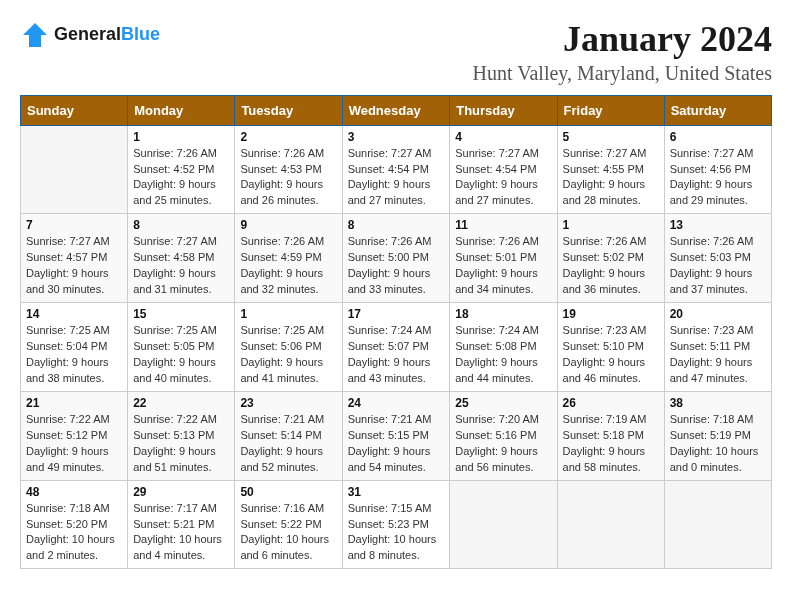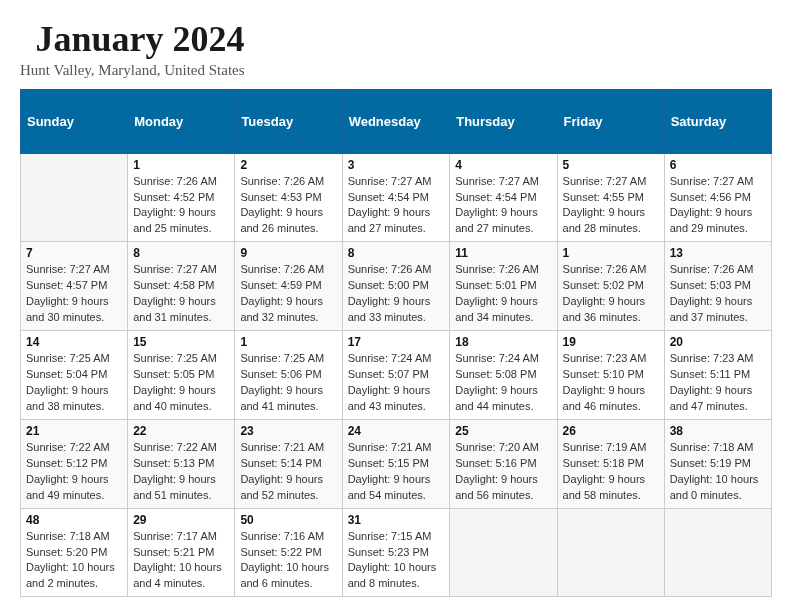--- a/index.html
+++ b/index.html
@@ -38,34 +38,34 @@
       text-align: right;
       font-family: Liberation Serif, serif;
     }
     .cal-title {
       font-size: 36px;
       font-weight: bold;
       color: #1a1a1a;
       line-height: 1.1;
     }
     .cal-subtitle {
-      font-size: 15px;
+      font-size: 20px;
       color: #555;
       margin-top: 2px;
     }
     table {
       width: 100%;
       border-collapse: collapse;
       font-size: 11px;
     }
     thead th {
-      background: #0369a1;
+      background: #a16207;
       color: #fff;
       text-align: left;
-      padding: 24px 6px;
+      padding: 7px 6px;
       font-size: 13px;
       font-weight: bold;
       border: 1px solid #1a5fa0;
     }
     tbody td {
       border: 1px solid #ccc;
       vertical-align: top;
       padding: 4px 5px;
       width: 108px;
       min-height: 80px;
@@ -87,20 +87,28 @@
       line-height: 1.45;
     }
     .empty-cell {
       background: #f5f5f5 !important;
     }
   </style>
 </head>
 <body>
 
 <div class="header">
+  <div class="logo">
+    <svg class="logo-icon" viewBox="0 0 40 40">
+      <polygon points="20,4 36,20 28,20 28,36 12,36 12,20 4,20" fill="#2196F3"></polygon>
+    </svg>
+    <div class="logo-text">
+      <div>General<span>Blue</span></div>
+    </div>
+  </div>
   <div class="title-block">
     <div class="cal-title">January 2024</div>
     <div class="cal-subtitle">Hunt Valley, Maryland, United States</div>
   </div>
 </div>
 
 <table>
   <thead>
     <tr id="weekday-header">
         <th>Sunday</th>

